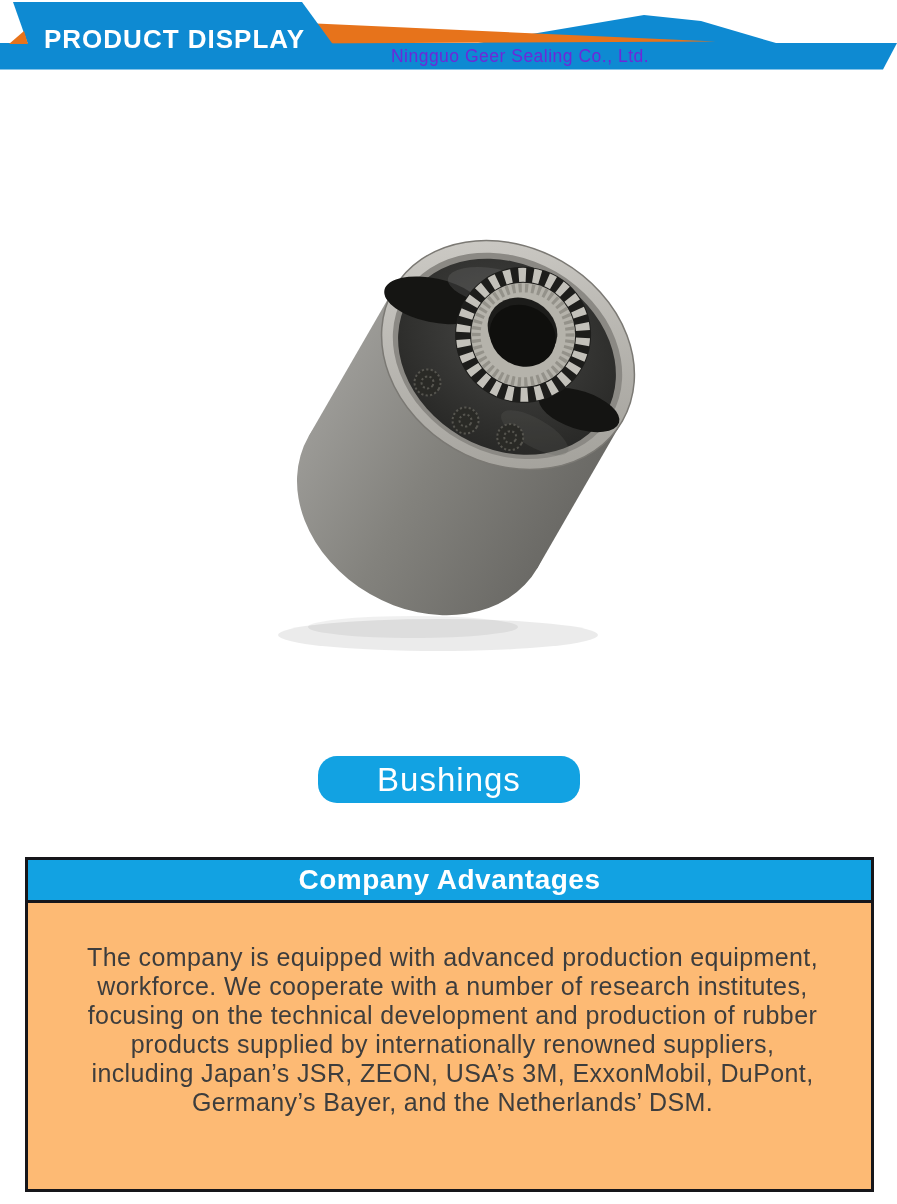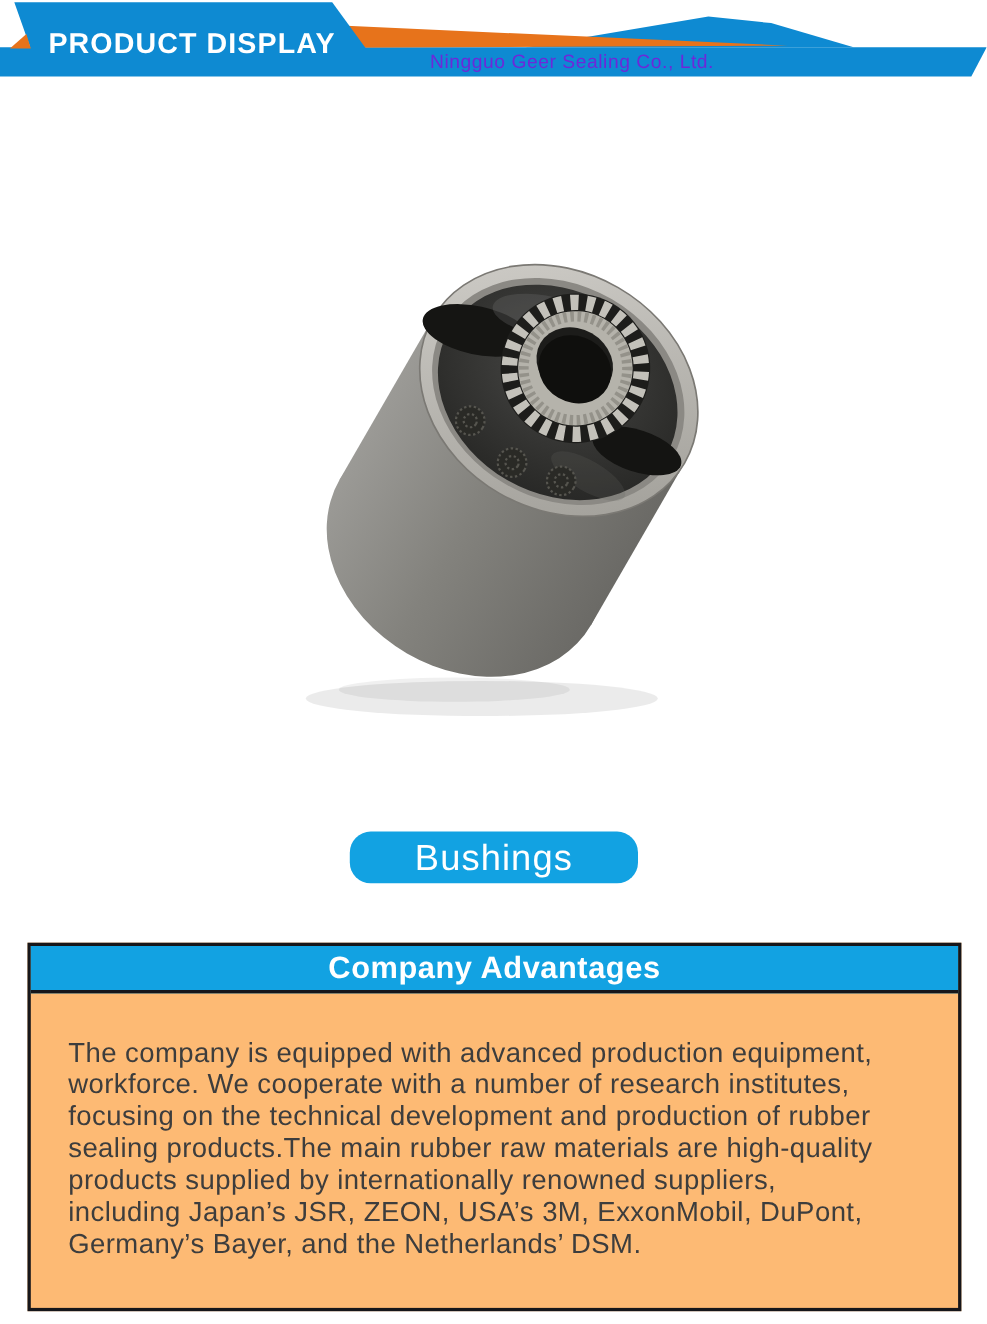--- a/index.html
+++ b/index.html
@@ -50,21 +50,21 @@
     height:40px; background:var(--accent_blue);
     border-bottom:3px solid var(--box_border);
     display:flex; align-items:center; justify-content:center;
     color:#ffffff; font-weight:bold; font-size:28px; letter-spacing:0.5px;
   }
   .adv-body {
     padding:40px 28px 0 34px;
     font-size:25px; line-height:29px; letter-spacing:0.4px;
     color:var(--body_text);
   }
-  .adv-line { white-space:nowrap; }
+  .adv-line { white-space:nowrap;text-align:center; }
 </style>
 </head>
 <body>
 
 <div class="banner">
   <svg width="897" height="74" viewBox="0 0 897 74" aria-hidden="true">
 
     <polygon class="p-blue" points="478,43 644,15 701,21 776,43" fill="#0E8AD2"></polygon>
 
     <polygon class="p-blue" points="0,43 897,43 883,69.5 0,69.5" fill="#0E8AD2"></polygon>
@@ -137,18 +137,17 @@
 </div>
 
 <div class="bushings-label">Bushings</div>
 
 <div class="adv-box">
   <div class="adv-header">Company Advantages</div>
   <div class="adv-body">
     <div class="adv-line">The company is equipped with advanced production equipment,</div>
     <div class="adv-line">workforce. We cooperate with a number of research institutes,</div>
     <div class="adv-line">focusing on the technical development and production of rubber</div>
-    <div class="adv-line">sealing products.The main rubber raw materials are high-quality</div>
     <div class="adv-line">products supplied by internationally renowned suppliers,</div>
     <div class="adv-line">including Japan’s JSR, ZEON, USA’s 3M, ExxonMobil, DuPont,</div>
     <div class="adv-line">Germany’s Bayer, and the Netherlands’ DSM.</div>
   </div>
 </div>
 
 </body></html>

